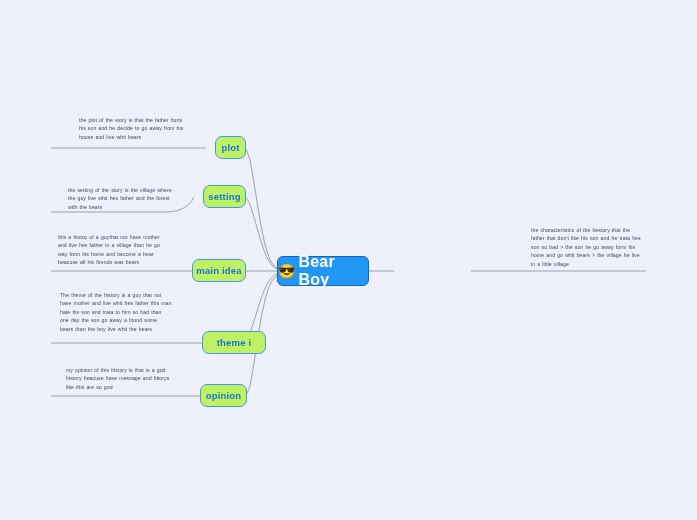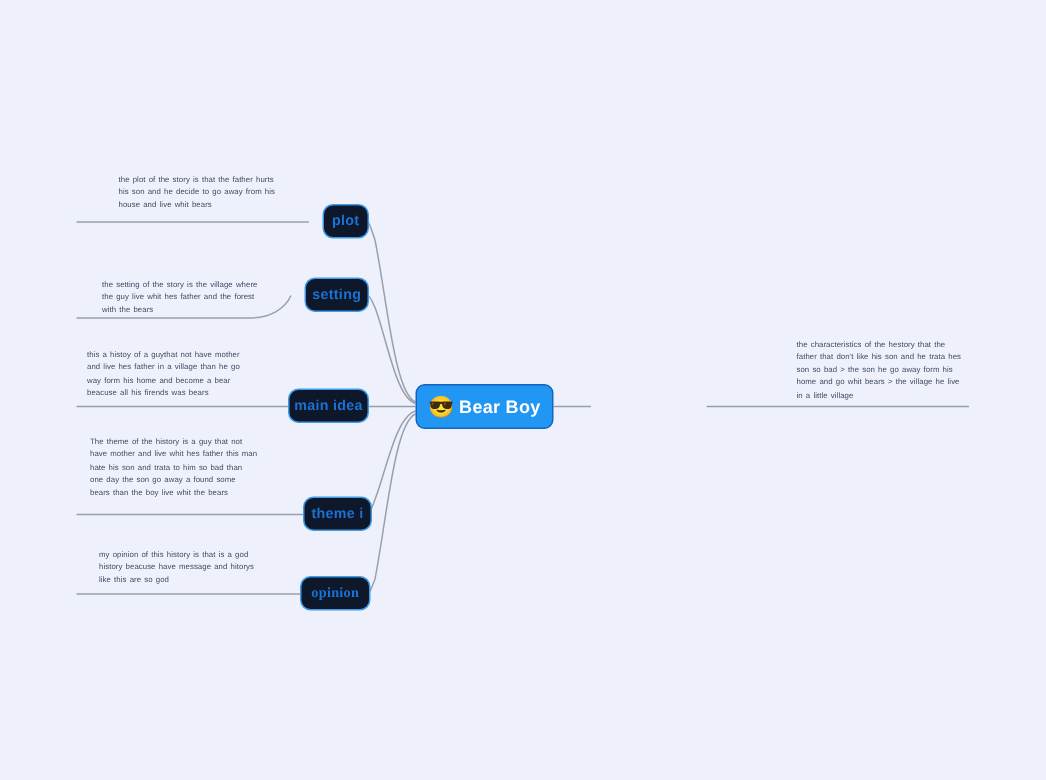--- a/index.html
+++ b/index.html
@@ -42,29 +42,29 @@
     justify-content: center;
     gap: 3px;
     box-sizing: border-box;
   }
   .root-emoji {
     font-size: 14px;
     line-height: 1;
   }
   .root-label {
     color: #ffffff;
-    font-size: 12px;
+    font-size: 16px;
     font-weight: bold;
     letter-spacing: 0.2px;
   }
 
   
   .branch-node {
     position: absolute;
-    background: #0f172a;
+    background: #bef264;
     border: 1.6px solid #3d9ae8;
     border-radius: 7px;
     display: flex;
     align-items: center;
     justify-content: center;
     box-sizing: border-box;
   }
   .branch-label {
     color: #1a73d4;
     font-size: 9.5px;
@@ -124,25 +124,25 @@
   </div>
 
   <div class="branch-node" style="left:203px; top:185px; width:43px; height:23px;align-items:center;">
     <span class="branch-label">setting</span>
   </div>
 
   <div class="branch-node" style="left:192px; top:259px; width:54px; height:23px;justify-content:center;">
     <span class="branch-label">main idea</span>
   </div>
 
-  <div class="branch-node" style="left:202px; top:331px; width:46px; height:23px;">
+  <div class="branch-node" style="left:202px; top:331px; width:64px; height:23px;">
     <span class="branch-label">theme i</span>
   </div>
 
-  <div class="branch-node" style="left:200px; top:384px; width:47px; height:23px;font-family:Liberation Serif, serif;">
+  <div class="branch-node" style="left:200px; top:384px; width:47px; height:23px;">
     <span class="branch-label">opinion</span>
   </div>
 
 
   <div class="note" style="left:79px; top:116px; width:108px;">the plot of the story is that the father hurts his son and  he decide to go away from his house and live whit  bears</div>
 
   <div class="note" style="left:68px; top:186px; width:110px;">the setting of the story  is the village where the guy live  whit hes father  and  the  forest with the bears</div>
 
   <div class="note" style="left:58px; top:233px; width:112px;">this  a  histoy of  a guythat  not have mother and live  hes father in a village than he go way form his home  and become a bear  beacuse all his  firends was  bears</div>
 

